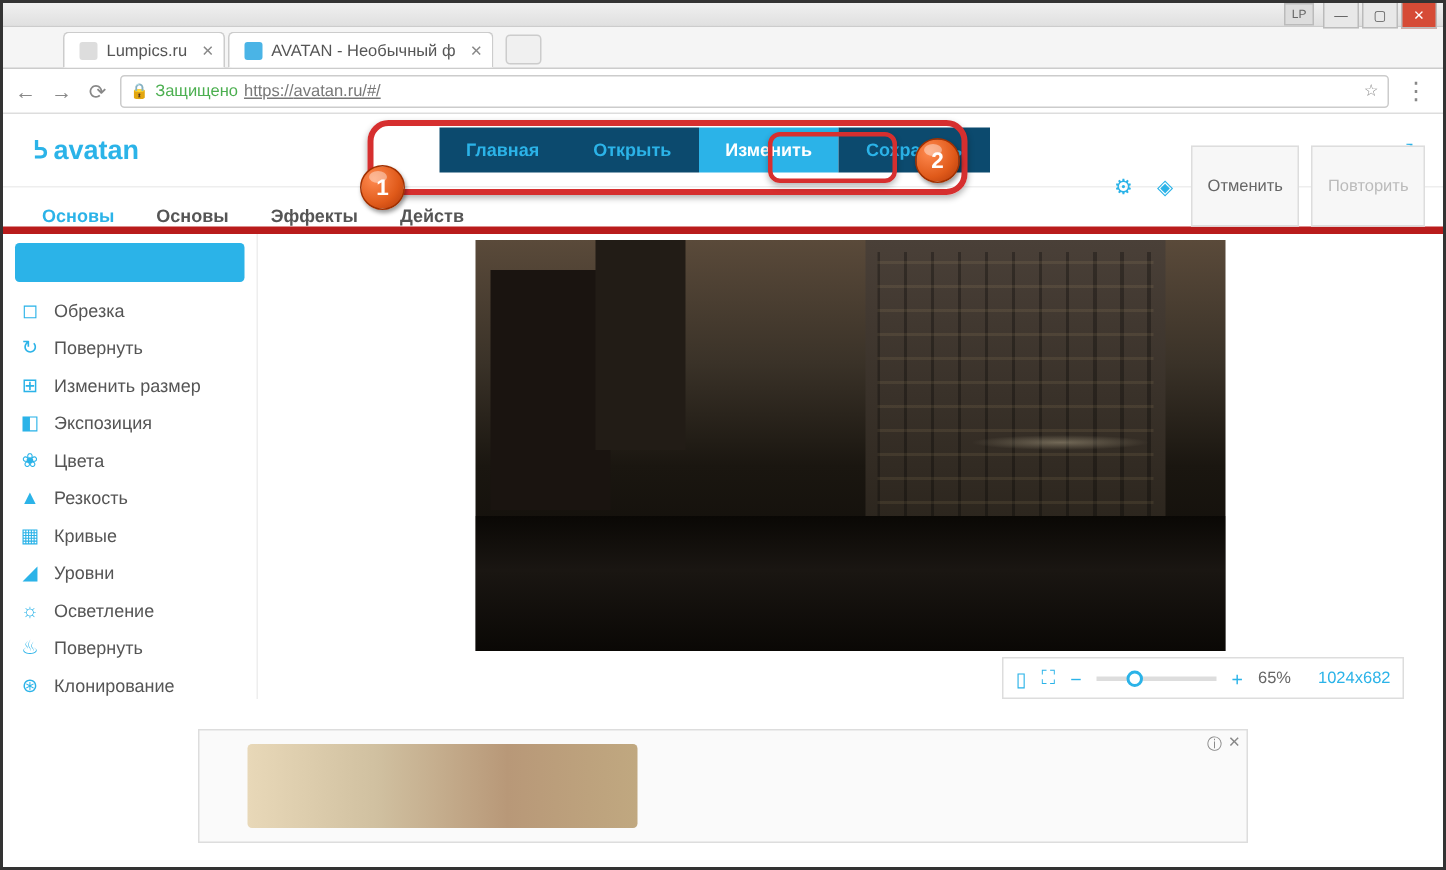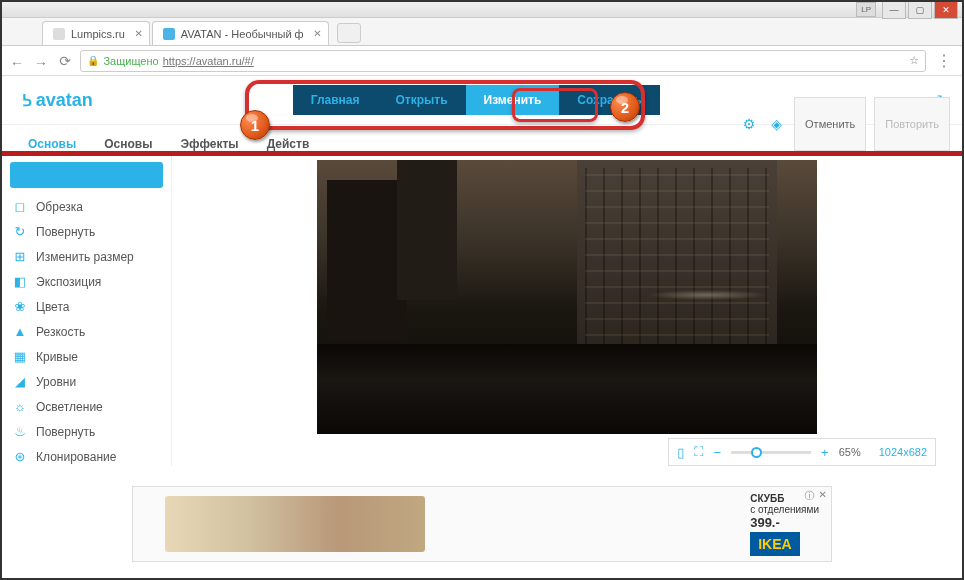--- a/index.html
+++ b/index.html
@@ -212,26 +212,20 @@
         <span class="ct-ico">+</span>
         <span class="zoom-pct">65%</span>
         <span class="dim-link">1024x682</span>
       </div>
     </div>
   </div>
 
   <div class="ad-area">
     <div class="ad-box">
       <div class="ad-img"></div>
-      <div class="ad-right">
-        <div style="font-weight:bold">СКУББ</div>
-        <div>с отделениями</div>
-        <div style="font-weight:bold;font-size:13px">399.-</div>
-        <div class="ikea">IKEA</div>
-      </div>
       <div class="ad-close">
         <span>ⓘ</span>
         <span>✕</span>
       </div>
     </div>
   </div>
 </div>
 
 <div class="callout callout-main"></div>
 <div class="callout callout-save"></div>

